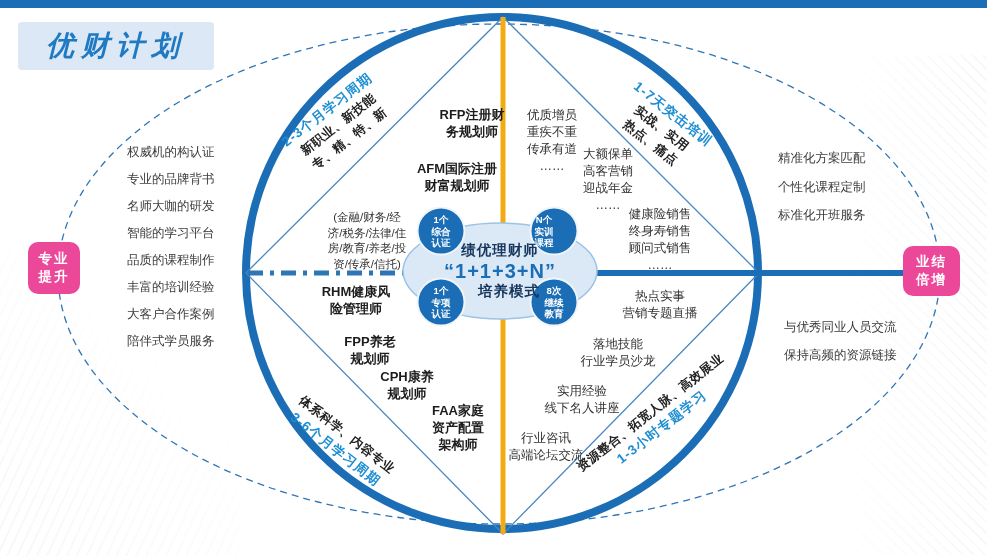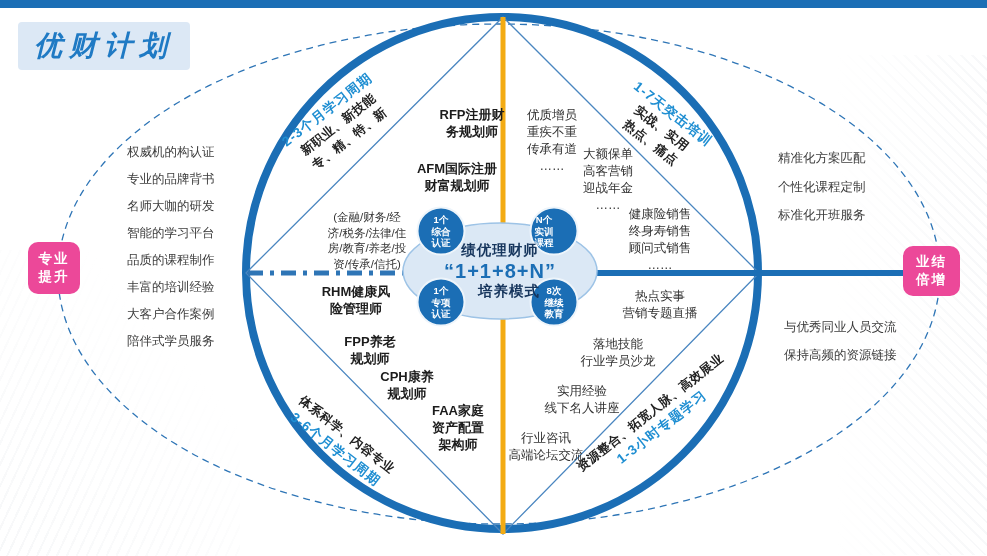--- a/index.html
+++ b/index.html
@@ -10,21 +10,21 @@
   .tex{position:absolute;opacity:.55;}
   .tex-l{left:-30px;top:250px;width:270px;height:310px;
     background:repeating-linear-gradient(115deg,rgba(130,145,165,.18) 0 2px,transparent 2px 9px);}
   .fade-l{position:absolute;left:-30px;top:250px;width:280px;height:320px;
     background:linear-gradient(to top right,rgba(255,255,255,.25),#fff 72%);}
   .tex-r{right:0;top:55px;width:150px;height:500px;
     background:repeating-linear-gradient(45deg,rgba(130,145,165,.16) 0 2px,transparent 2px 8px);}
   .fade-r{position:absolute;right:0;top:55px;width:160px;height:501px;
     background:linear-gradient(to right,#fff 5%,rgba(255,255,255,.3));}
   .topbar{position:absolute;left:0;top:0;width:987px;height:8px;background:#1b6eb5;}
-  .title{position:absolute;left:18px;top:22px;padding:5px 16px;background:#dce8f5;border-radius:4px;
+  .title{position:absolute;left:18px;top:22px;padding:5px 28px;background:#dce8f5;border-radius:4px;
     font-size:28px;font-weight:bold;font-style:italic;letter-spacing:7px;color:#1f7ac4;}
   svg.diagram{position:absolute;left:0;top:0;}
   .t{position:absolute;color:#333;}
   .list{position:absolute;font-size:12.5px;color:#3c3c3c;}
   .list div{height:27px;line-height:27px;}
   .list.rs div{height:28.5px;line-height:28.5px;}
   .list.rn div{height:27.5px;line-height:27.5px;}
   .cert{font-weight:bold;font-size:13px;line-height:17px;color:#1c1c1c;text-align:center;transform:translateX(-50%);}
   .blk{font-size:12.5px;line-height:17px;color:#333;text-align:center;transform:translateX(-50%);}
   .note{font-size:11.5px;line-height:15.5px;color:#333;text-align:center;transform:translateX(-50%);}
@@ -151,21 +151,21 @@
 营销专题直播</div>
   <div class="t blk pre" style="left:618px;top:336px;">落地技能
 行业学员沙龙</div>
   <div class="t blk pre" style="left:582px;top:383px;">实用经验
 线下名人讲座</div>
   <div class="t blk pre" style="left:546px;top:430px;">行业咨讯
 高端论坛交流</div>
 
   <div class="center-stack">
     <div class="c-title">绩优理财师</div>
-    <div class="c-formula">“1+1+8+N”</div>
+    <div class="c-formula">“1+1+3+N”</div>
     <div class="c-sub">培养模式</div>
   </div>
 
   <div class="cx pre" style="left:441px;top:231px;">1个
 综合
 认证</div>
   <div class="cx pre" style="left:544px;top:231px;">N个
 实训
 课程</div>
   <div class="cx pre" style="left:441px;top:302px;">1个

